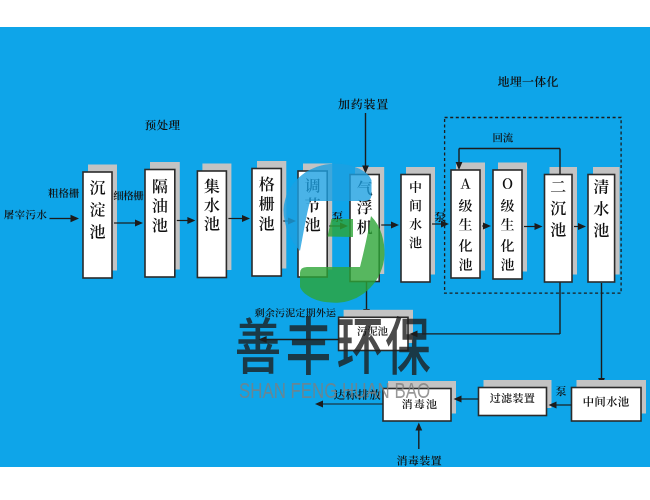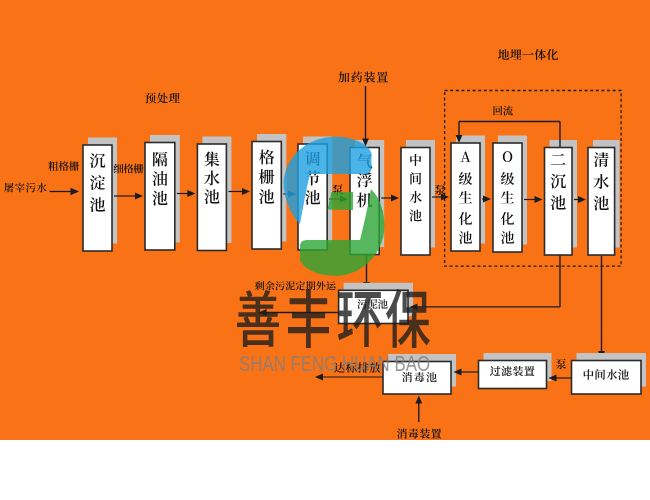--- a/index.html
+++ b/index.html
@@ -1,14 +1,14 @@
 <!DOCTYPE html>
 <html><head><meta charset="utf-8"><style>
 html,body{margin:0;padding:0;background:#fff;}
-#c{position:relative;width:650px;height:440px;background:#f97316;overflow:hidden;}
+#c{position:relative;width:650px;height:440px;background:#0ea5e9;overflow:hidden;margin-top:27px;}
 </style></head><body>
 
 <div id="c">
 <svg width="650" height="500" viewBox="0 0 650 500">
 <defs>
 <path id="gs6c89" d="M108 827Q172 822 211 805Q250 789 269 767Q288 745 290 723Q292 701 282 686Q272 671 252 666Q233 662 210 675Q201 700 183 727Q165 754 143 778Q121 802 99 819ZM36 599Q98 595 135 579Q172 564 190 543Q207 523 209 502Q210 481 200 466Q190 451 171 448Q152 444 129 457Q122 482 106 507Q90 532 69 554Q49 576 28 591ZM89 209Q99 209 104 212Q109 214 117 228Q124 238 129 248Q135 258 144 277Q154 296 172 334Q190 371 221 437Q252 502 300 605L317 601Q306 569 293 529Q280 489 265 446Q251 403 238 365Q225 326 215 297Q206 268 202 255Q196 233 192 210Q188 187 188 169Q189 151 195 133Q200 115 207 96Q214 77 219 53Q224 28 222 -3Q221 -38 200 -59Q180 -80 149 -80Q133 -80 121 -67Q109 -54 105 -29Q113 23 114 66Q115 109 110 138Q105 166 93 174Q83 181 72 185Q60 188 44 189V209Q44 209 52 209Q61 209 72 209Q84 209 89 209ZM490 529H760V500H490ZM438 529V539V571L549 529H533V374Q533 331 528 282Q523 234 508 184Q492 134 462 86Q431 38 381 -6Q331 -49 255 -85L246 -74Q308 -25 346 30Q384 84 404 141Q424 199 431 258Q438 316 438 373ZM695 529H684L733 584L827 505Q822 499 813 495Q804 491 789 489V55Q789 45 793 41Q796 36 810 36H850Q862 36 872 36Q882 36 887 37Q892 37 896 39Q900 41 903 49Q908 57 913 79Q919 101 926 130Q933 159 939 188H951L955 43Q973 34 978 25Q984 17 984 2Q984 -16 971 -29Q958 -42 926 -49Q895 -56 842 -56H782Q746 -56 727 -48Q707 -40 701 -21Q695 -2 695 29ZM436 755H884V726H436ZM412 816 427 816Q451 760 453 713Q454 667 443 635Q431 602 412 585Q399 574 382 571Q365 568 350 574Q335 580 328 596Q319 618 328 637Q338 656 358 668Q373 681 386 704Q400 727 407 757Q415 786 412 816ZM832 755H821L875 808L968 718Q963 712 954 710Q945 708 929 707Q913 688 890 665Q866 642 842 621Q817 599 795 583L784 590Q793 612 802 643Q811 673 819 703Q828 733 832 755Z"></path>
 <path id="gs6dc0" d="M565 853Q623 840 656 819Q689 798 702 775Q715 752 712 732Q710 712 697 698Q683 685 664 685Q644 684 623 702Q620 727 610 754Q600 780 585 804Q571 829 555 846ZM530 360Q529 348 520 342Q511 336 493 334Q484 256 459 178Q434 100 384 32Q334 -36 248 -85L238 -74Q301 -17 336 59Q370 134 384 217Q399 300 400 377ZM39 611Q100 602 137 583Q173 565 190 542Q206 520 206 500Q207 479 195 465Q184 451 165 448Q147 446 125 461Q120 486 105 513Q89 539 70 563Q50 587 30 603ZM110 833Q174 826 213 807Q252 789 271 766Q290 744 291 723Q293 701 283 686Q272 671 253 667Q234 663 211 676Q203 703 184 730Q166 758 144 783Q122 808 101 826ZM103 211Q113 211 118 213Q123 216 130 232Q135 241 139 250Q143 259 149 274Q155 289 167 316Q178 343 196 390Q215 436 243 508Q271 580 313 683L330 679Q319 641 305 593Q292 545 277 494Q263 444 250 397Q237 351 228 316Q219 281 215 265Q209 240 205 216Q201 191 202 172Q202 154 208 135Q213 117 220 96Q226 76 232 51Q237 26 236 -6Q234 -42 215 -63Q196 -84 165 -84Q149 -84 137 -72Q124 -59 121 -33Q129 19 130 63Q131 107 126 138Q121 168 110 175Q100 183 87 186Q75 189 60 190V211Q60 211 68 211Q77 211 87 211Q98 211 103 211ZM684 497V-14L594 15V497ZM441 191Q470 123 513 87Q556 51 617 39Q678 27 762 27Q780 27 807 27Q835 27 865 27Q896 27 924 27Q953 28 973 28V15Q952 11 941 -10Q931 -31 931 -59Q912 -59 879 -59Q845 -59 812 -59Q779 -59 758 -59Q668 -59 605 -39Q541 -19 498 34Q456 87 429 185ZM830 359Q830 359 840 350Q850 342 866 328Q882 315 899 300Q916 285 930 271Q926 255 903 255H649V284H775ZM417 748Q436 688 436 647Q436 606 424 582Q413 558 395 547Q378 537 360 538Q342 540 331 551Q319 562 319 580Q319 598 336 622Q362 637 380 669Q399 701 404 748ZM879 684V655H407V684ZM842 565Q842 565 852 557Q862 549 878 537Q894 525 911 511Q928 497 943 484Q939 468 916 468H351L343 497H786ZM833 684 884 734 973 648Q963 638 935 637Q914 620 883 596Q851 571 827 555L815 562Q819 578 825 600Q830 623 836 646Q841 669 844 684Z"></path>
 <path id="gs6c60" d="M599 833 723 820Q722 810 714 803Q706 795 687 792V144Q687 139 676 132Q665 125 649 120Q632 115 615 115H599ZM391 740 516 726Q515 716 507 709Q499 701 480 699V78Q480 55 494 46Q509 37 552 37H703Q750 37 785 38Q820 39 837 40Q849 42 857 45Q865 49 870 56Q879 70 891 107Q902 144 916 197H928L931 52Q956 44 965 34Q974 25 974 10Q974 -7 962 -19Q950 -32 920 -40Q891 -48 836 -52Q782 -56 697 -56L545 -55Q488 -55 454 -47Q421 -38 406 -15Q391 8 391 51ZM114 829Q177 824 215 808Q254 792 272 771Q291 750 293 728Q295 707 284 692Q274 677 255 672Q236 668 213 681Q205 706 187 732Q170 758 148 781Q127 805 106 821ZM38 600Q98 595 135 579Q171 563 188 543Q204 522 205 502Q207 482 196 468Q185 453 166 450Q147 447 125 461Q119 485 104 510Q88 534 69 556Q49 578 29 592ZM97 203Q107 203 112 206Q117 209 124 224Q130 235 136 246Q141 257 151 279Q161 302 181 347Q201 392 235 470Q269 549 323 672L340 667Q329 630 313 582Q298 534 282 484Q266 434 252 388Q237 342 227 307Q216 273 212 257Q205 232 201 208Q196 184 197 165Q198 146 203 128Q209 111 216 91Q223 71 227 47Q232 23 231 -9Q230 -44 210 -65Q191 -86 159 -86Q144 -86 131 -74Q118 -61 114 -35Q122 16 124 59Q125 103 120 132Q114 161 102 168Q93 176 81 179Q69 182 52 183V203Q52 203 61 203Q70 203 81 203Q92 203 97 203ZM805 618 831 627 841 600 301 398 282 422ZM820 620H810L858 669L949 595Q943 589 934 584Q925 580 910 578Q909 487 907 423Q904 360 899 318Q894 277 884 253Q875 229 861 216Q844 200 819 192Q795 184 766 184Q766 205 763 221Q761 237 753 247Q746 256 732 263Q718 269 699 274L700 289Q715 288 737 286Q758 285 770 285Q789 285 796 293Q805 302 810 338Q814 373 817 442Q819 511 820 620Z"></path>
 <path id="gs9694" d="M805 328Q804 322 795 315Q787 309 771 310Q756 287 730 252Q704 217 677 187L665 193Q673 218 681 251Q689 283 696 313Q703 344 706 363ZM529 359Q576 340 598 317Q620 294 624 273Q627 252 618 237Q609 223 593 220Q577 218 560 233Q560 263 546 297Q533 331 518 353ZM770 662 812 707 903 638Q899 633 889 628Q879 623 866 620V475Q866 472 854 467Q841 461 825 457Q808 452 793 452H779V662ZM531 468Q531 464 520 458Q509 452 492 446Q475 441 457 441H444V662V700L536 662H811V633H531ZM831 404 872 453 970 379Q965 374 954 368Q943 362 927 360V22Q927 -8 920 -31Q913 -53 890 -67Q867 -81 818 -85Q817 -65 814 -50Q811 -34 803 -24Q795 -15 781 -7Q767 0 742 4V18Q742 18 751 17Q761 17 776 16Q790 16 803 15Q816 14 823 14Q833 14 837 18Q841 23 841 32V404ZM687 -26Q687 -29 668 -37Q650 -45 619 -45H605V194H687ZM780 250Q780 250 791 241Q802 232 817 218Q832 205 844 192Q840 176 819 176H491L483 205H746ZM376 445 477 404H465V-54Q465 -60 445 -71Q426 -83 391 -83H376V404ZM861 842Q861 842 871 834Q880 826 895 814Q910 802 927 788Q944 774 957 761Q954 745 930 745H399L391 774H808ZM882 404V375H427V404ZM814 522V493H500V522ZM326 777V748H117V777ZM76 816 176 777H163V-55Q163 -59 144 -71Q125 -84 91 -84H76V777ZM258 777 309 826 405 735Q395 724 360 724Q348 701 332 672Q316 643 298 611Q280 579 262 550Q244 521 228 499Q275 464 304 424Q333 384 346 343Q359 302 359 263Q360 191 331 154Q303 118 229 115Q229 135 226 156Q223 177 217 186Q212 193 200 198Q189 203 174 206V220Q187 220 204 220Q221 220 230 220Q244 220 252 226Q262 232 267 246Q272 261 272 286Q272 338 257 391Q241 445 203 496Q211 522 221 558Q230 595 239 634Q249 674 257 712Q264 749 269 777Z"></path>
 <path id="gs6cb9" d="M427 348H869V319H427ZM428 37H870V8H428ZM595 844 719 832Q718 822 711 815Q704 808 686 805V20H595ZM128 830Q192 825 231 808Q270 792 289 770Q308 748 310 726Q312 704 302 689Q292 674 272 669Q253 665 230 678Q222 703 203 730Q185 757 163 781Q141 805 120 822ZM41 609Q103 605 140 589Q177 573 195 552Q213 531 215 511Q217 490 207 475Q196 460 178 457Q159 453 136 466Q128 491 112 516Q96 540 74 562Q53 585 32 600ZM98 205Q109 205 114 207Q119 210 127 225Q133 236 139 246Q144 257 155 278Q165 299 185 341Q205 383 239 455Q274 528 327 642L344 638Q332 602 317 557Q301 513 285 466Q269 419 254 376Q240 333 229 301Q218 269 214 254Q207 231 203 207Q198 184 199 165Q199 147 205 129Q210 112 217 92Q224 73 229 48Q234 24 232 -7Q231 -42 212 -63Q192 -84 160 -84Q144 -84 132 -71Q119 -59 115 -33Q124 18 125 61Q126 104 120 133Q115 162 104 170Q93 177 81 180Q70 184 53 185V205Q53 205 62 205Q71 205 82 205Q93 205 98 205ZM365 633V672L464 633H831L877 687L968 615Q962 609 953 603Q943 598 925 595V-38Q925 -43 904 -54Q883 -65 851 -65H836V604H452V-50Q452 -55 433 -65Q413 -76 380 -76H365Z"></path>

